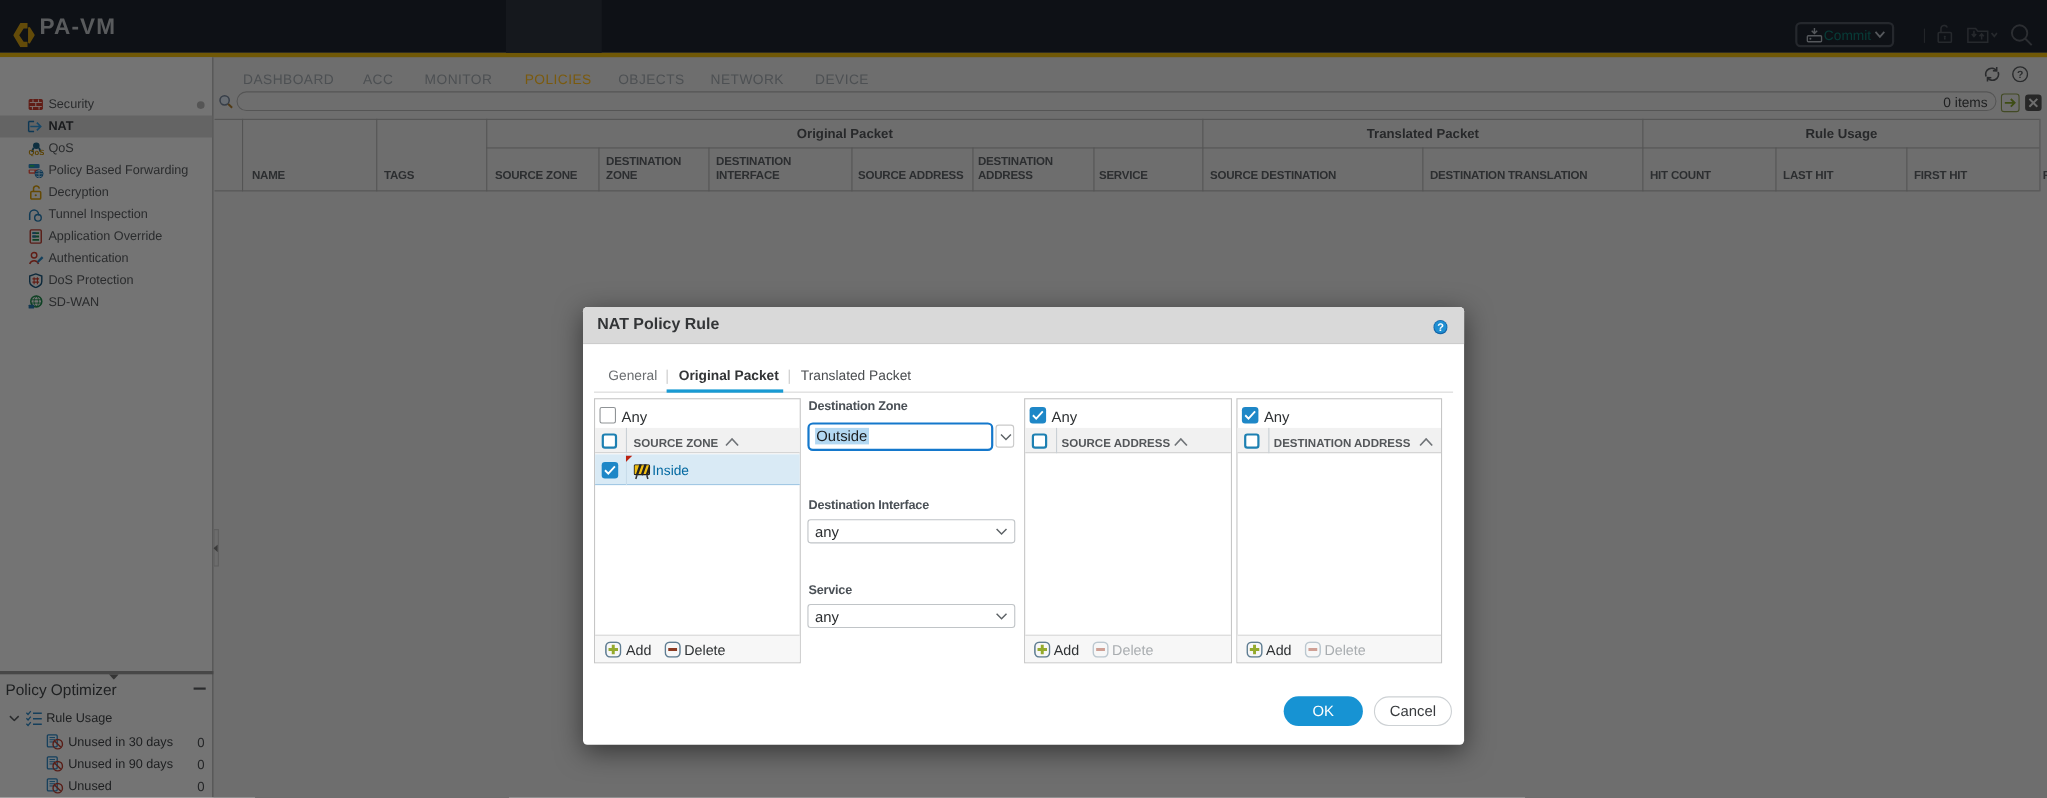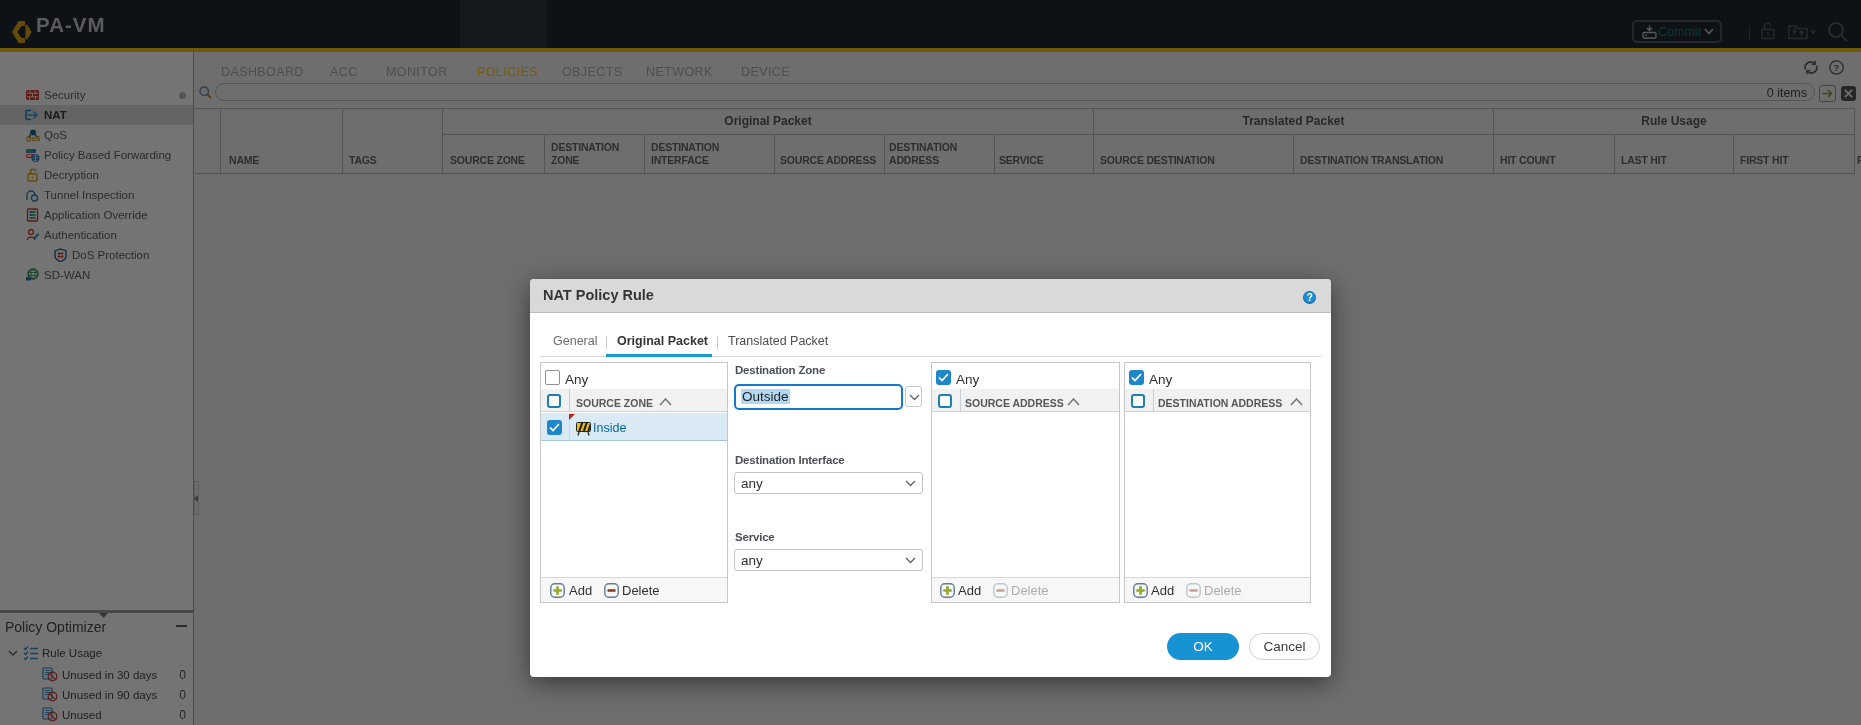--- a/index.html
+++ b/index.html
@@ -212,21 +212,21 @@
       <span class="txt">Application Override</span>
     </div>
     <div class="sbrow" style="top:173px;">
       <svg class="ico" viewBox="0 0 15 14" fill="none">
           <circle cx="6" cy="4" r="2.5" stroke="#c0392b" stroke-width="1.3"></circle>
           <path d="M2 12 a4.2 4.2 0 0 1 8 0" stroke="#c0392b" stroke-width="1.3"></path>
           <path d="M9 9 L13 5 l1.5 1.5 L10.5 10.5 L9 11 Z" fill="#2980b9"></path>
         </svg>
       <span class="txt">Authentication</span>
     </div>
-    <div class="sbrow" style="top:193px;margin-left:28px;">
+    <div class="sbrow" style="top:193px;">
       <svg class="ico" viewBox="0 0 15 14" fill="none">
           <path d="M7.5 1 L13 3 V8 c0 3 -2.5 4.5 -5.5 5.5 C4.5 12.5 2 11 2 8 V3 Z" stroke="#1a5276" stroke-width="1.3"></path>
           <path d="M4.5 5.5 h6 M4.5 8.5 h6 M6 4 v6.5 M9 4 v6.5" stroke="#c0392b" stroke-width="1"></path>
         </svg>
       <span class="txt">DoS Protection</span>
     </div>
     <div class="sbrow" style="top:213px;">
       <svg class="ico" viewBox="0 0 15 14" fill="none">
           <circle cx="8" cy="6" r="5" stroke="#1e8449" stroke-width="1.4"></circle>
           <path d="M3.5 4.5 h9 M3.5 7.5 h9 M8 1 a7 7 0 0 0 0 10 M8 1 a7 7 0 0 1 0 10" stroke="#1e8449" stroke-width="0.8"></path>

